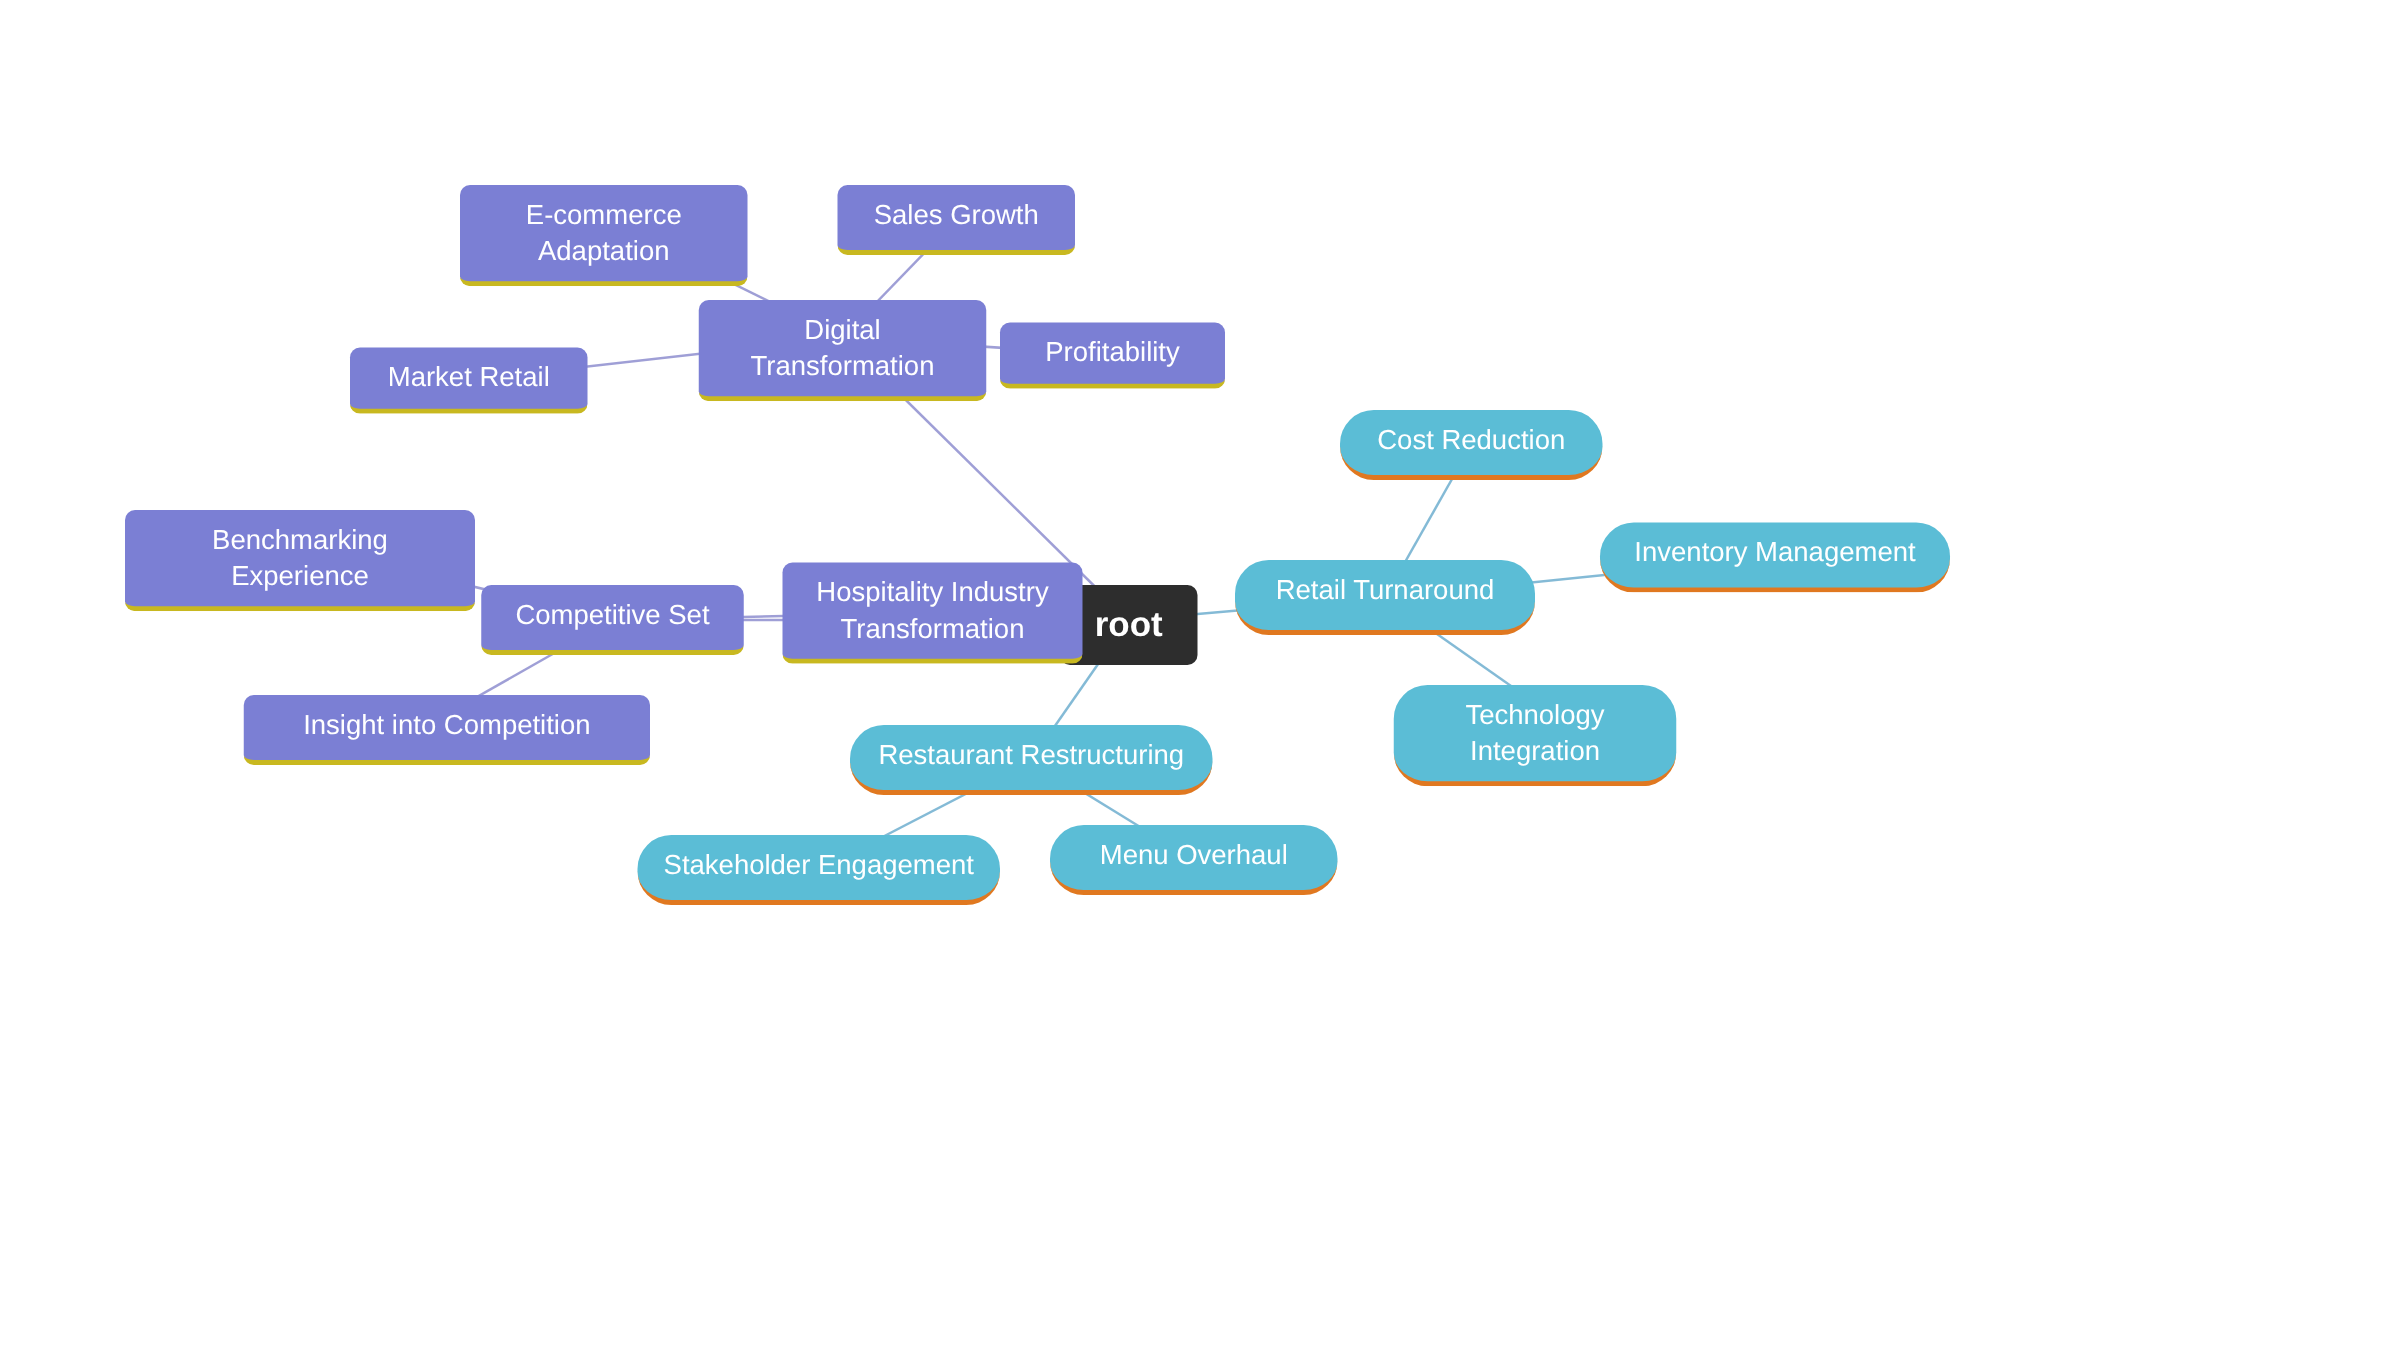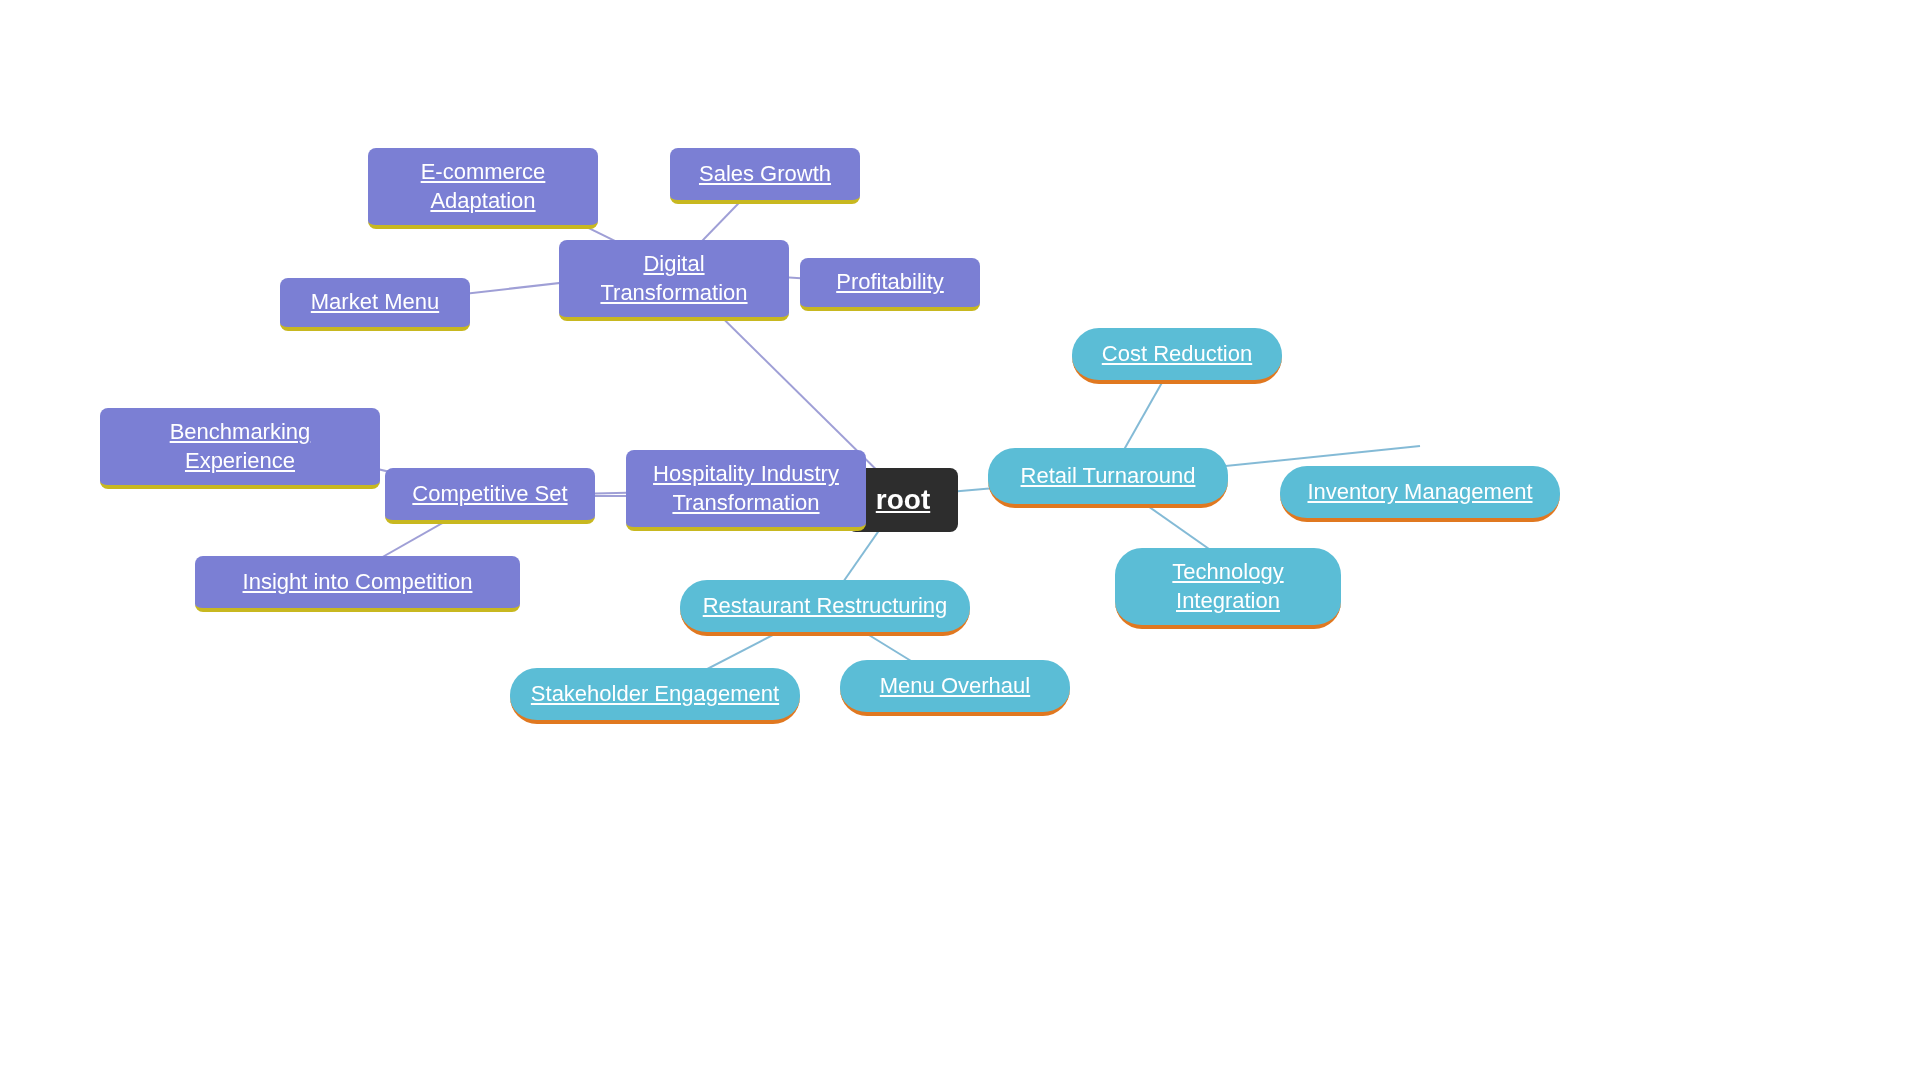--- a/index.html
+++ b/index.html
@@ -19,27 +19,26 @@
       pointer-events: none;
       z-index: 1;
     }
     .node {
       position: absolute;
       border-radius: 8px;
       padding: 10px 18px;
       font-size: 22px;
       font-weight: 500;
       display: flex;
-      align-items: center;
+      align-items: flex-start;
       justify-content: center;
       text-align: center;
       z-index: 2;
       cursor: pointer;
       line-height: 1.3;
-      text-decoration: underline;
     }
     .node-root {
       background: #2d2d2d;
       color: #ffffff;
       font-size: 28px;
       font-weight: 600;
       border-radius: 8px;
       padding: 14px 28px;
     }
     .node-purple {
@@ -84,21 +83,21 @@
     <div class="node node-purple" style="left: 559px; top: 240px; width: 230px; min-height: 60px;">
       <span>Digital Transformation</span>
     </div>
     <div class="node node-purple" style="left: 368px; top: 148px; width: 230px; min-height: 56px;">
       <span>E-commerce Adaptation</span>
     </div>
     <div class="node node-purple" style="left: 670px; top: 148px; width: 190px; min-height: 56px;">
       <span>Sales Growth</span>
     </div>
     <div class="node node-purple" style="left: 280px; top: 278px; width: 190px; min-height: 52px;">
-      <span>Market Menu</span>
+      <span>Market Retail</span>
     </div>
     <div class="node node-purple" style="left: 800px; top: 258px; width: 180px; min-height: 52px;">
       <span>Profitability</span>
     </div>
     <div class="node node-purple" style="left: 626px; top: 450px; width: 240px; min-height: 80px;">
       <span>Hospitality Industry<br>Transformation</span>
     </div>
     <div class="node node-purple" style="left: 385px; top: 468px; width: 210px; min-height: 56px;">
       <span>Competitive Set</span>
     </div>
@@ -107,21 +106,21 @@
     </div>
     <div class="node node-purple" style="left: 195px; top: 556px; width: 325px; min-height: 56px;">
       <span>Insight into Competition</span>
     </div>
     <div class="node node-blue" style="left: 988px; top: 448px; width: 240px; min-height: 60px;">
       <span>Retail Turnaround</span>
     </div>
     <div class="node node-blue" style="left: 1072px; top: 328px; width: 210px; min-height: 56px;">
       <span>Cost Reduction</span>
     </div>
-    <div class="node node-blue" style="left: 1280px; top: 418px; width: 280px; min-height: 56px; margin-top: 48px;">
+    <div class="node node-blue" style="left: 1280px; top: 418px; width: 280px; min-height: 56px;">
       <span>Inventory Management</span>
     </div>
     <div class="node node-blue" style="left: 1115px; top: 548px; width: 226px; min-height: 56px;">
       <span>Technology Integration</span>
     </div>
     <div class="node node-blue" style="left: 680px; top: 580px; width: 290px; min-height: 56px;">
       <span>Restaurant Restructuring</span>
     </div>
     <div class="node node-blue" style="left: 510px; top: 668px; width: 290px; min-height: 56px;">
       <span>Stakeholder Engagement</span>

